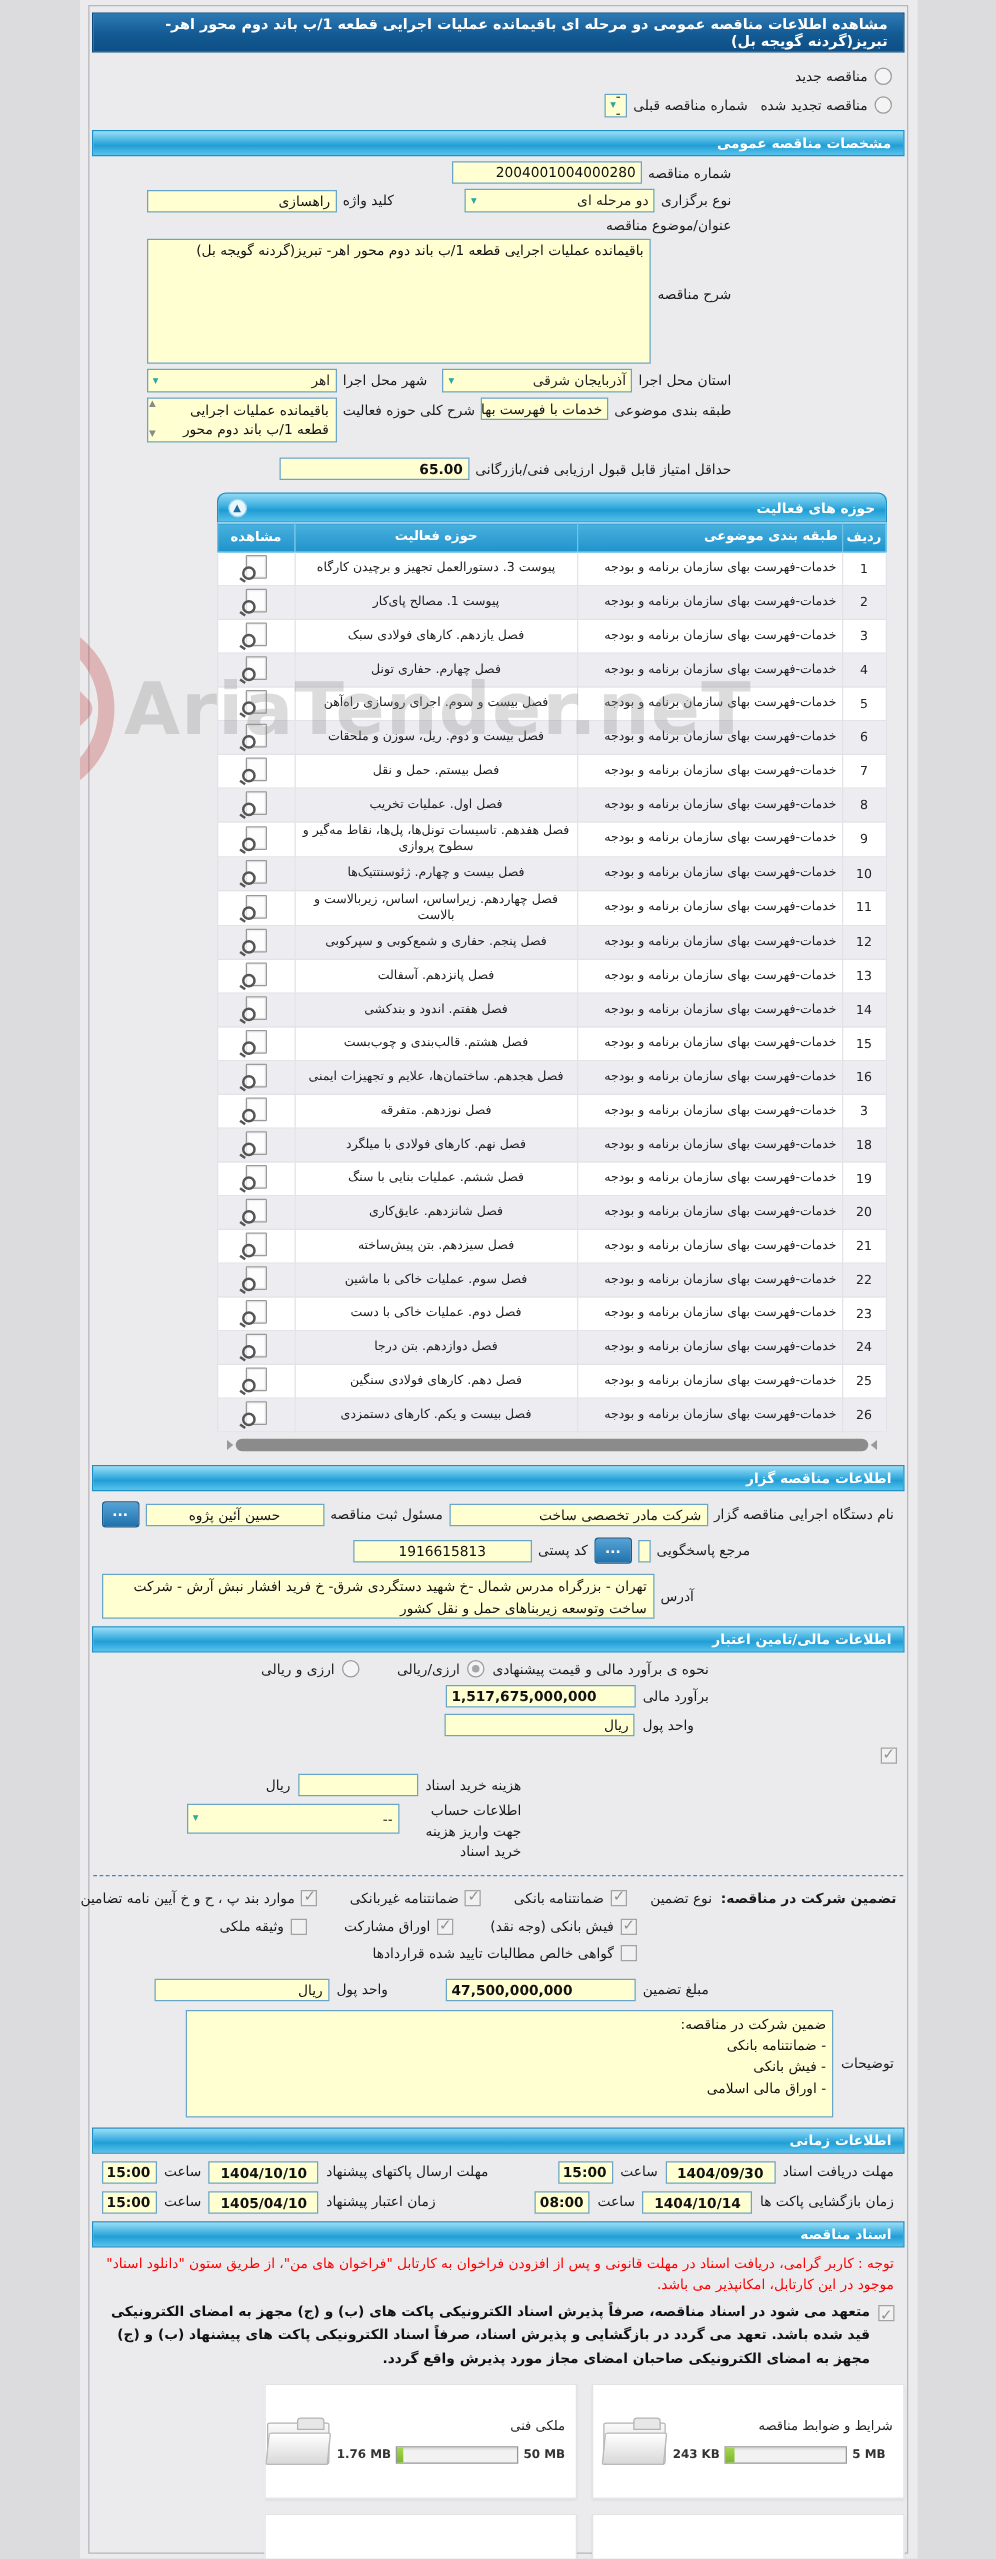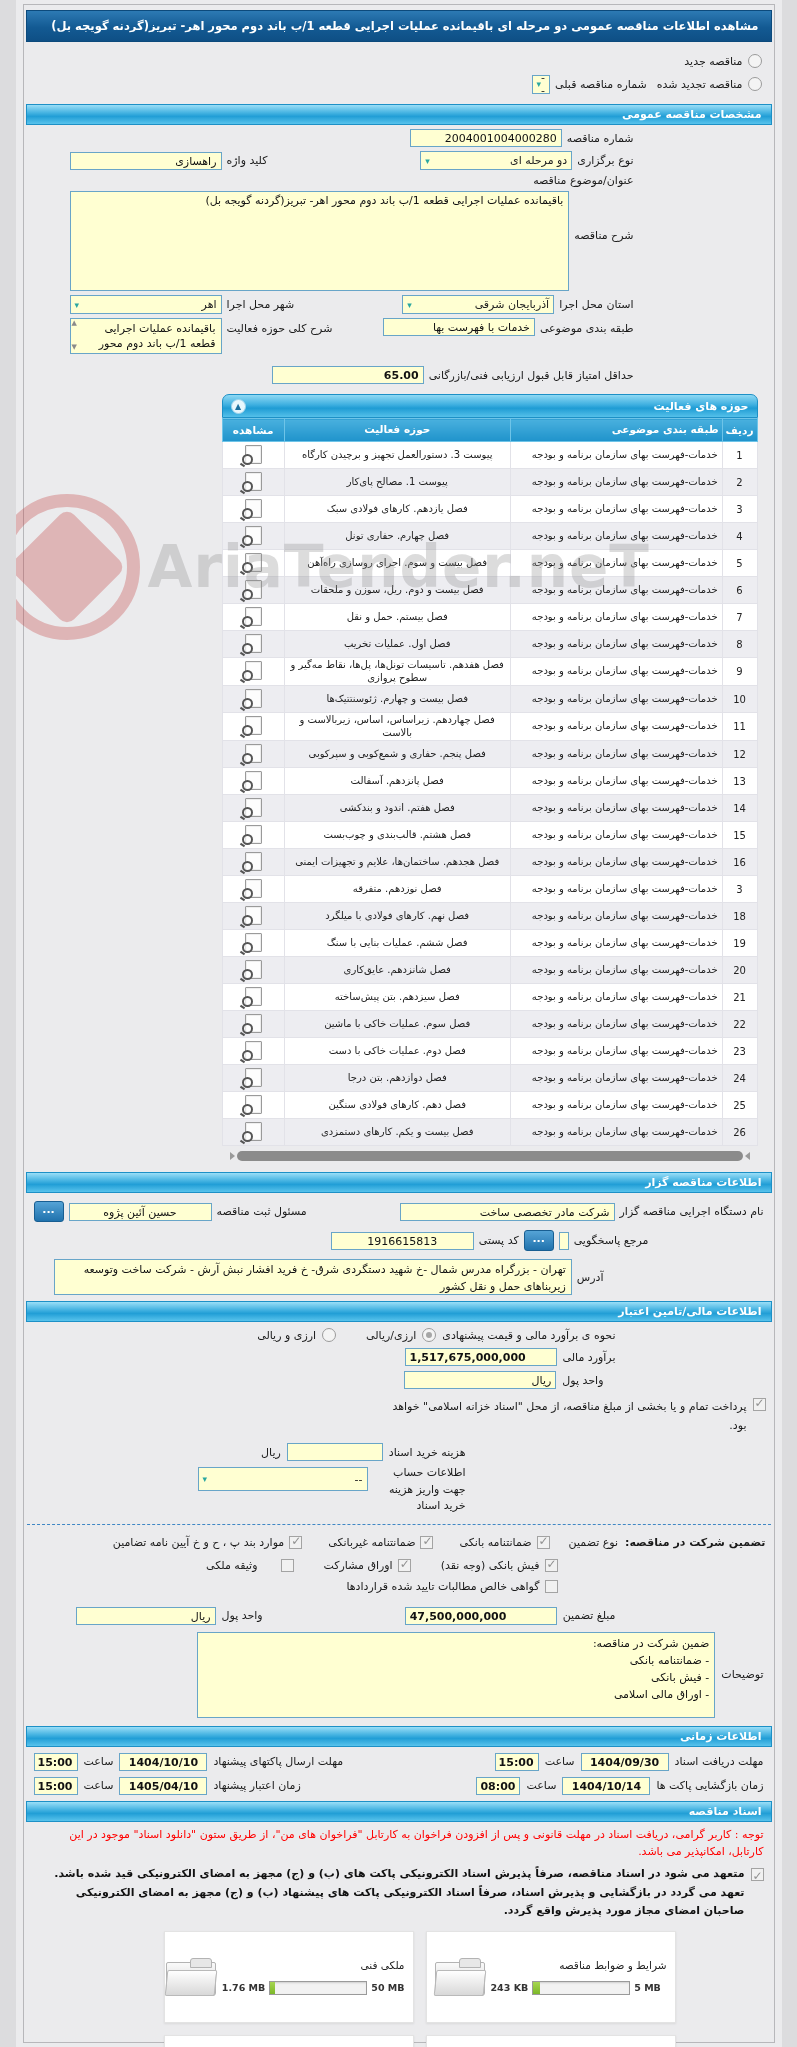--- a/index.html
+++ b/index.html
@@ -1,16 +1,16 @@
 <!DOCTYPE html>
 <html lang="fa" dir="rtl"><head>
 <meta charset="utf-8">
 <style>
   html,body{margin:0;padding:0;background:#dcdcde;}
-  #screen{position:relative;width:766px;height:2047px;margin:0 auto;background:#ebebed;
+  #screen{position:relative;width:670px;height:2047px;margin:0 auto;background:#ebebed;
     font-family:"DejaVu Sans",sans-serif;font-size:11px;color:#222;direction:rtl;overflow:hidden;}
   .frame{position:absolute;inset:4px 7px;border:1px solid #b7b7ba;background:#ebebed;}
   
   .titlebar{margin:5px 2px 0;height:30px;background:linear-gradient(180deg,#2d7ab4 0%,#135a93 55%,#0e4f85 100%);
     border:1px solid #0c4a7c;display:flex;align-items:center;padding:0 12px;color:#fff;font-weight:bold;font-size:11.5px;}
   .secbar{margin:6px 2px 4px;height:19px;background:linear-gradient(180deg,#9adef7 0%,#47b4e2 40%,#219ed6 60%,#58c3ec 100%);
     border:1px solid #1d90c6;display:flex;align-items:center;padding:0 9px;color:#fff;font-weight:bold;font-size:11px;}
   
   .lbl{color:#1a1a1a;white-space:nowrap;}
   .inp{background:#ffffd2;border:1px solid #68a5c8;height:18px;line-height:18px;padding:0 4px;
@@ -494,21 +494,20 @@
       <span class="lbl">برآورد مالی</span>
       <div class="inp" style="width:152px;text-align:left;font-weight:bold;direction:ltr;">1,517,675,000,000</div>
     </div>
     <div style="display:flex;align-items:center;gap:6px;padding-right:170px;margin:5px 0;">
       <span class="lbl">واحد پول</span>
       <div class="inp" style="width:152px;">ریال</div>
     </div>
 
     <div style="display:flex;gap:6px;padding:4px 8px 2px;align-items:flex-start;">
       <span class="cb checked"></span>
-      <span class="lbl" style="white-space:normal;width:368px;line-height:1.7;">پرداخت تمام و یا بخشی از مبلغ مناقصه، از محل "اسناد خزانه اسلامی" خواهد بود.</span>
     </div>
 
     <div style="display:flex;align-items:center;gap:6px;padding-right:308px;margin:6px 0 4px;">
       <span class="lbl">هزینه خرید اسناد</span>
       <div class="inp" style="width:96px;"></div>
       <span class="lbl">ریال</span>
     </div>
     <div style="display:flex;align-items:flex-start;gap:6px;padding-right:308px;margin:3px 0;">
       <span class="lbl" style="white-space:normal;width:92px;line-height:1.5;">اطلاعات حساب جهت واریز هزینه خرید اسناد</span>
       <div class="sel" style="width:170px;height:24px;margin-top:2px;">
@@ -539,21 +538,21 @@
     </div>
     <div id="g-row-1" style="display:flex;align-items:center;gap:30px;padding-right:216px;margin:8px 0;">
         <span style="display: flex; align-items: flex-end; gap: 5px;">
           <span class="cb checked"></span>
           <span class="lbl">فیش بانکی (وجه نقد)</span>
         </span>
         <span style="display: flex; align-items: center; gap: 5px;">
           <span class="cb checked"></span>
           <span class="lbl">اوراق مشارکت</span>
         </span>
-        <span style="display: flex; align-items: center; gap: 23px; text-align: right;">
+        <span style="display: flex; align-items: center; gap: 5px; text-align: right;">
           <span class="cb"></span>
           <span class="lbl">وثیقه ملکی</span>
         </span>
       </div>
     <div id="g-row-2" style="display:flex;align-items:center;gap:30px;padding-right:216px;margin:8px 0;">
         <span style="display: flex; align-items: center; gap: 5px;">
           <span class="cb"></span>
           <span class="lbl">گواهی خالص مطالبات تایید شده قراردادها</span>
         </span>
       </div>

